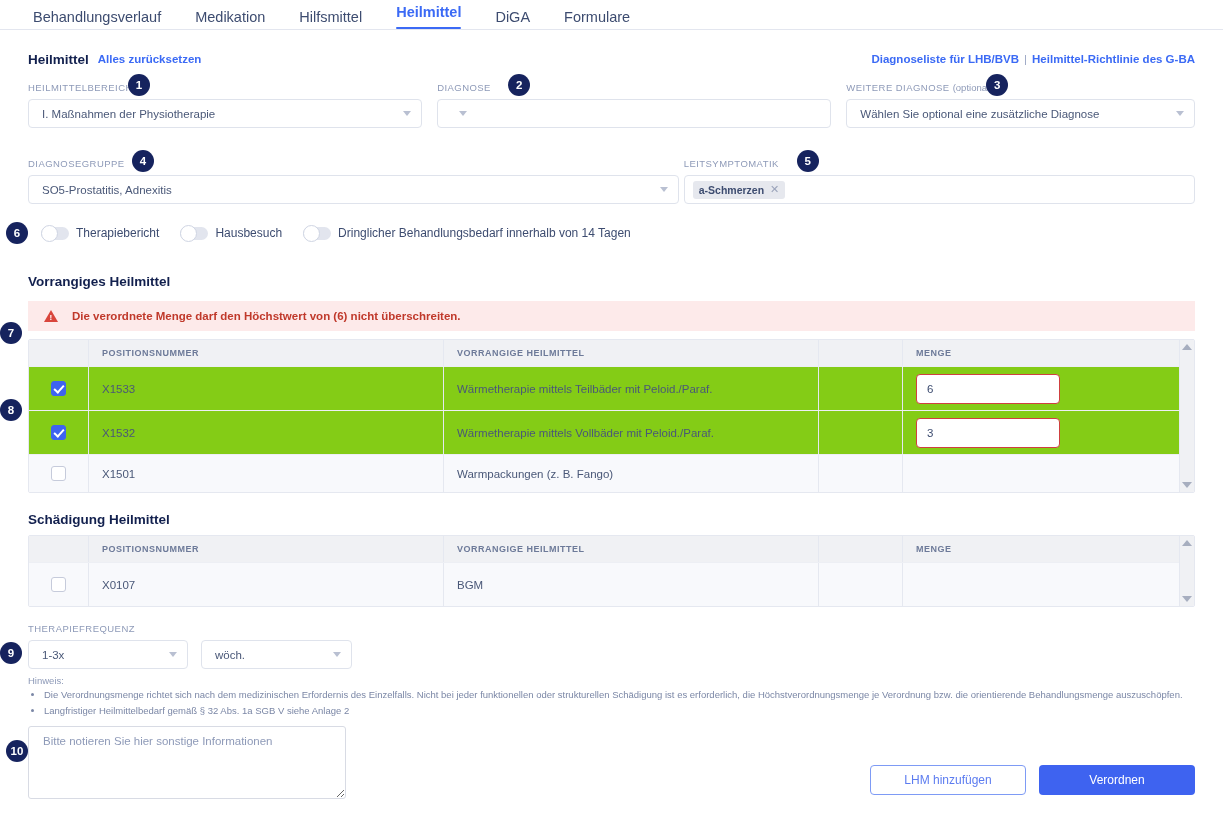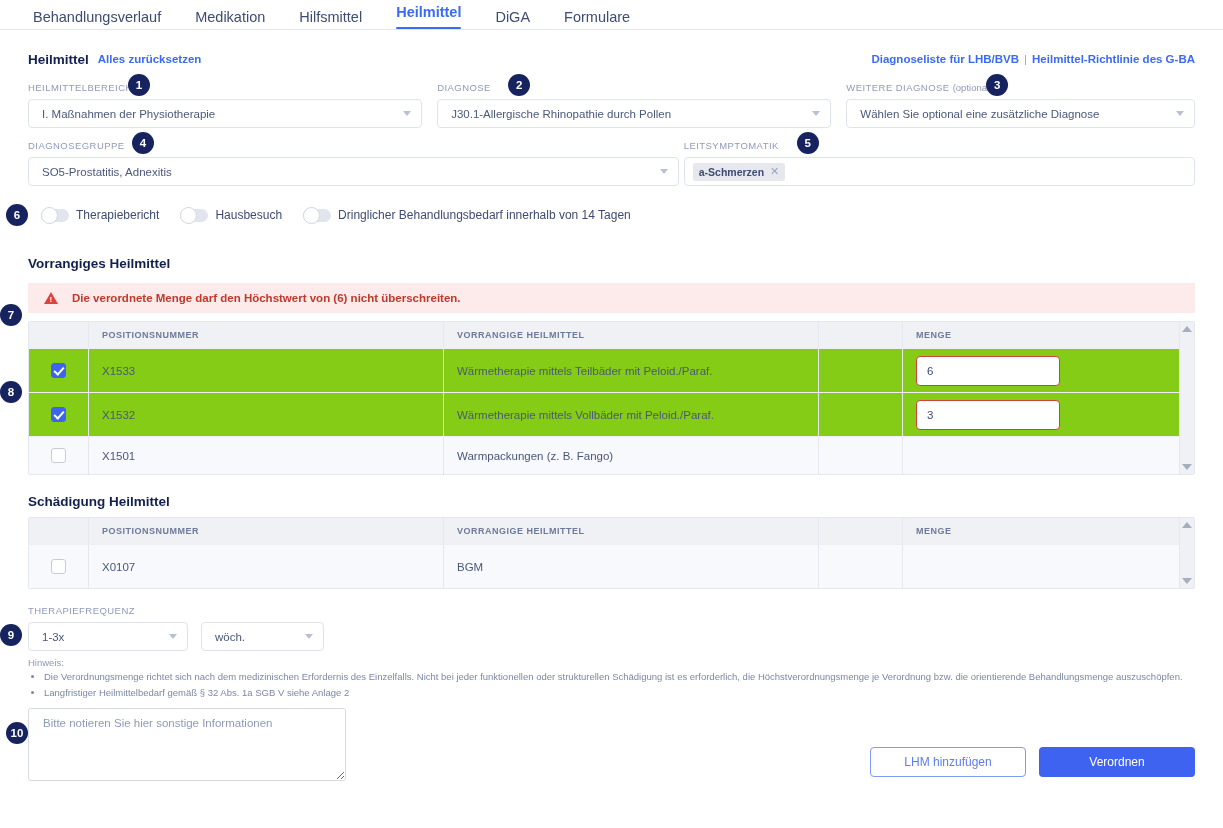--- a/index.html
+++ b/index.html
@@ -292,40 +292,39 @@
       <div class="select">
         <span class="val">I. Maßnahmen der Physiotherapie</span>
         <span class="caret"></span>
       </div>
       <div class="badge" style="left:100px; top:-8px;">1</div>
     </div>
 
     <div style="width:399px; position:relative;">
       <div class="fld-label">DIAGNOSE</div>
       <div class="select">
-        <span class="val">J30.1-Allergische Rhinopathie durch Pollen</span>
         <span class="caret"></span>
       </div>
       <div class="badge" style="left:71px; top:-8px;">2</div>
     </div>
 
     <div style="width:353px; position:relative;">
       <div class="fld-label">
         <span>WEITERE DIAGNOSE</span>
         <span class="opt">(optional)</span>
       </div>
       <div class="select">
         <span class="val">Wählen Sie optional eine zusätzliche Diagnose</span>
         <span class="caret"></span>
       </div>
       <div class="badge" style="left:140px; top:-8px;">3</div>
     </div>
   </div>
 
-  <div style="display:flex; gap:5px; margin-top:12px;">
+  <div style="display:flex; gap:5px; margin-top:30px;">
     <div style="width:658px; position:relative;">
       <div class="fld-label">DIAGNOSEGRUPPE</div>
       <div class="select">
         <span class="val">SO5-Prostatitis, Adnexitis</span>
         <span class="caret"></span>
       </div>
       <div class="badge" style="left:104px; top:-8px;">4</div>
     </div>
 
     <div style="width:517px; position:relative;">
@@ -446,21 +445,21 @@
     </div>
   </div>
 
   <div style="margin-top:16px; position:relative;">
     <div class="fld-label">THERAPIEFREQUENZ</div>
     <div style="display:flex; gap:13px;">
       <div class="select" style="width:160px;">
         <span class="val">1-3x</span>
         <span class="caret"></span>
       </div>
-      <div class="select" style="width:123px;">
+      <div class="select" style="width:151px;">
         <span class="val">wöch.</span>
         <span class="caret"></span>
       </div>
     </div>
     <div class="badge" style="left:-28px; top:19px;">9</div>
   </div>
 
   <div>
     <div class="hint-t">Hinweis:</div>
     <ul class="hint-list">

